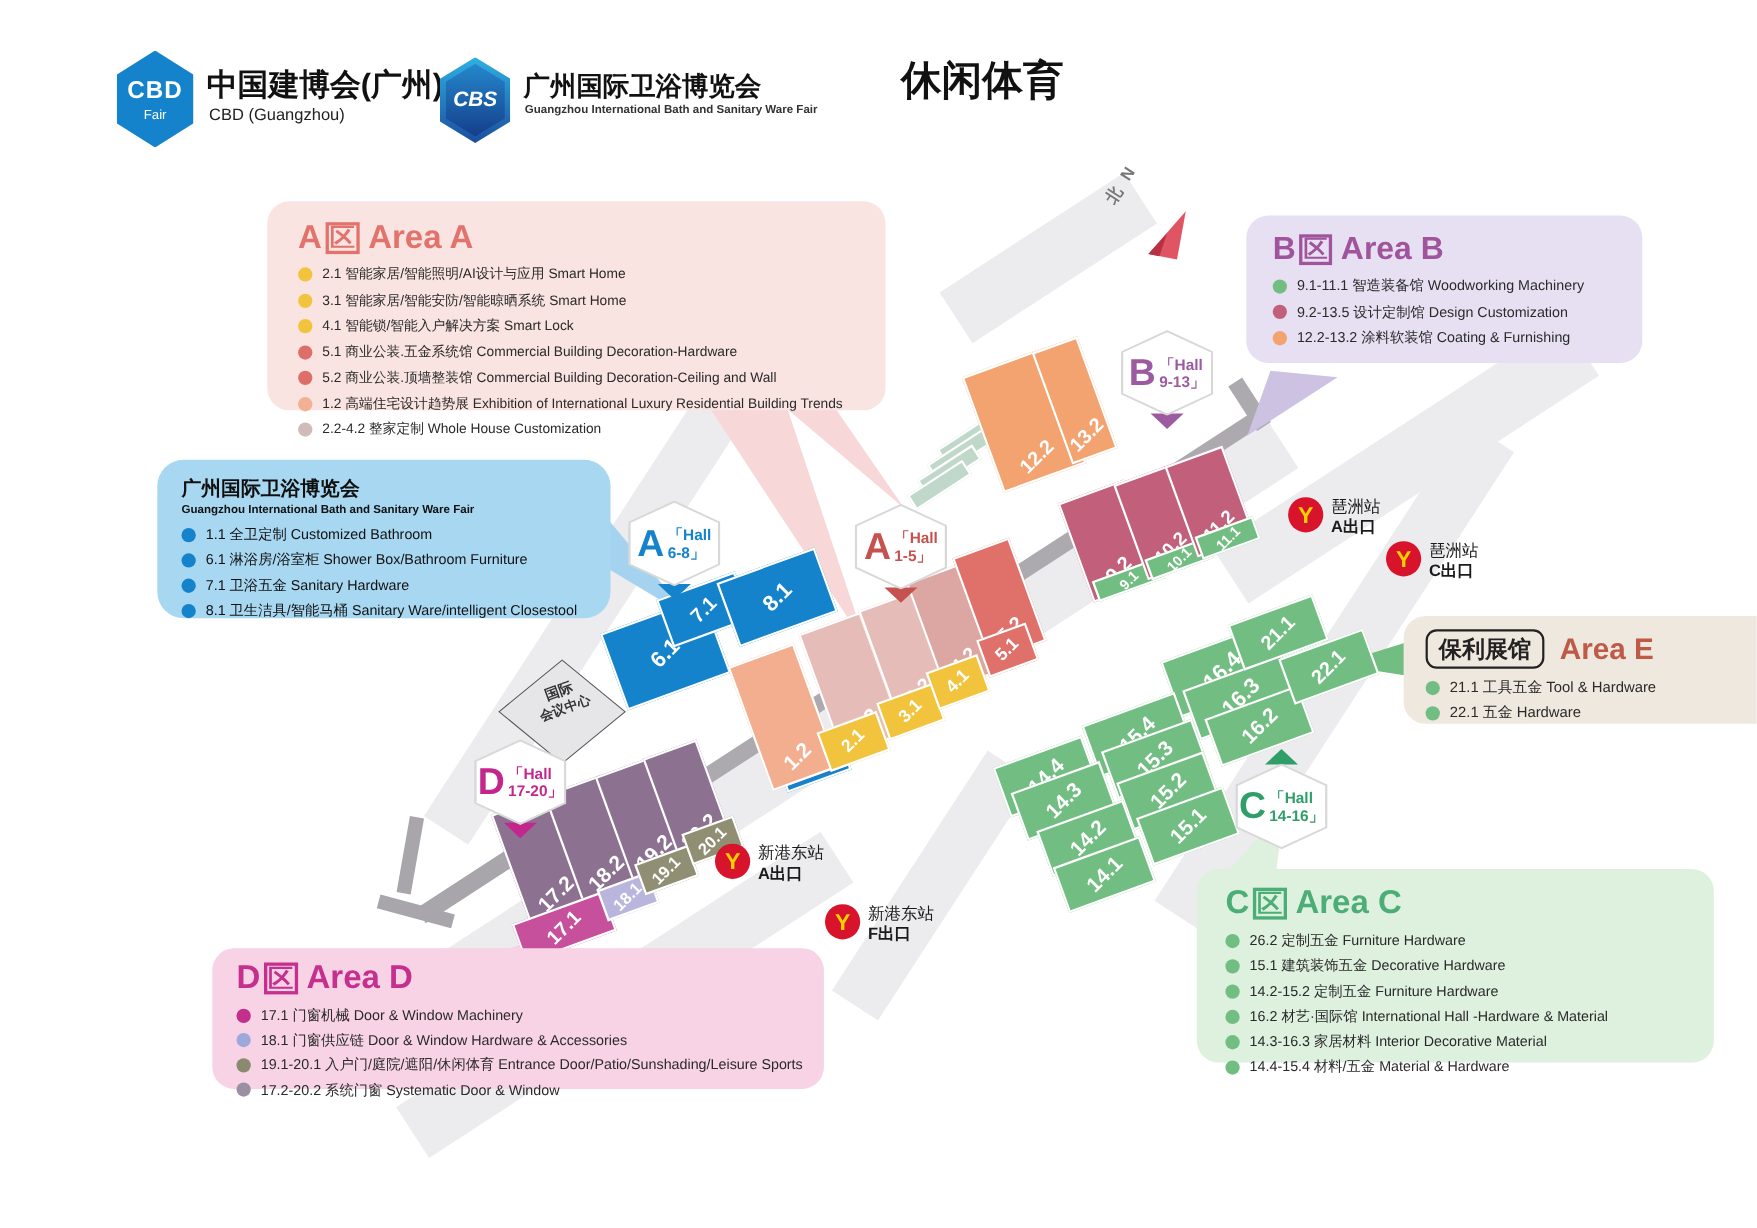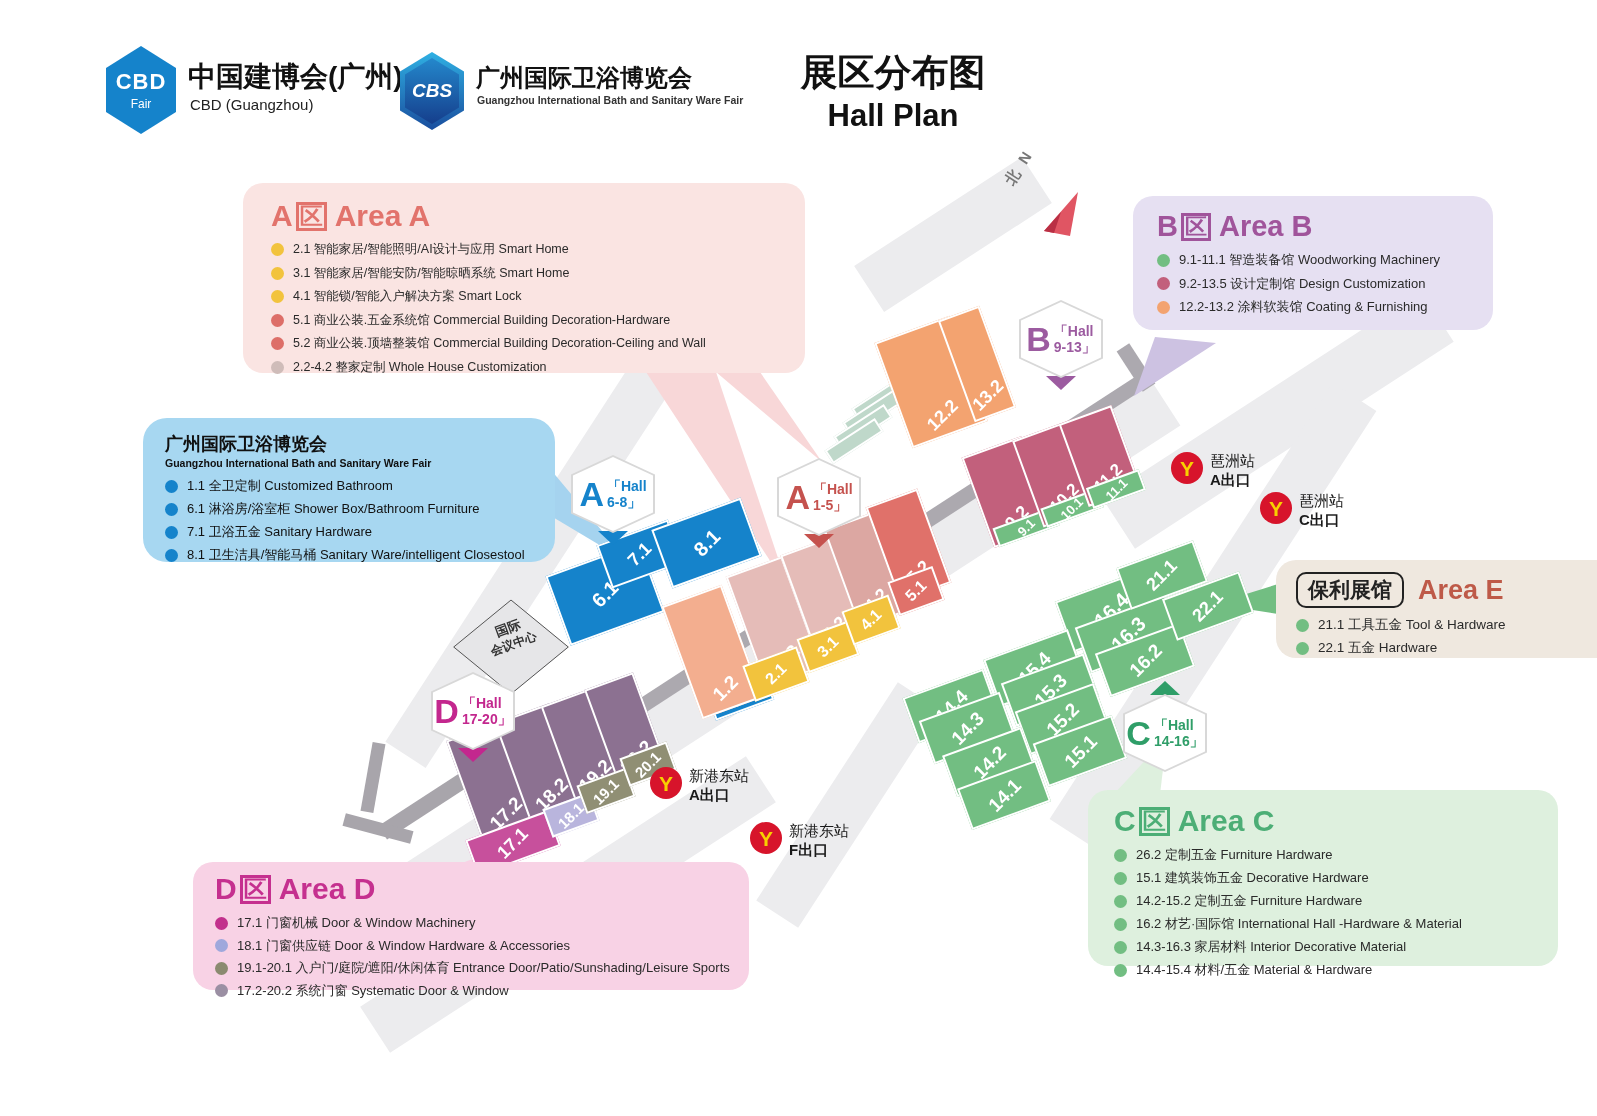--- a/index.html
+++ b/index.html
@@ -117,22 +117,21 @@
   <div id="cbd-en">CBD (Guangzhou)</div>
 
   <div id="cbs-logo" class="hexlogo">
     <div class="inner">
       <span class="t">CBS</span>
     </div>
   </div>
   <div id="cbs-zh" class="brand-zh">广州国际卫浴博览会</div>
   <div id="cbs-en">Guangzhou International Bath and Sanitary Ware Fair</div>
 
-  <div id="title-zh">展区分布图</div>
-  <div id="title-en">Hall Plan</div>
+  <div id="title-zh">休闲体育</div>
 
   <div class="road rl" style="left:290px;top:620px;width:900px;height:55px;transform:rotate(-33deg);"></div>
   <div class="road rl" style="left:1040px;top:390px;width:380px;height:60px;transform:rotate(-33deg);"></div>
   <div class="road rl" style="left:486px;top:240px;width:48px;height:560px;transform:rotate(33deg);"></div>
   <div class="road rl" style="left:1139px;top:355px;width:52px;height:520px;transform:rotate(33deg);"></div>
   <div class="road rl" style="left:775px;top:675px;width:50px;height:260px;transform:rotate(33deg);"></div>
   <div class="road rl" style="left:290px;top:877px;width:460px;height:55px;transform:rotate(-33deg);"></div>
   <div class="road rl" style="left:805px;top:207px;width:200px;height:55px;transform:rotate(-33deg);"></div>
   <div class="road rd" style="left:505px;top:542px;width:660px;height:15px;transform:rotate(-33deg);"></div>
   <div class="road rd" style="left:1064px;top:360px;width:48px;height:15px;transform:rotate(57deg);"></div>
@@ -393,20 +392,24 @@
         </li>
         <li>
           <span class="dot" style="background: rgb(221, 110, 104);"></span>
           <span>5.1 商业公装.五金系统馆 Commercial Building Decoration-Hardware</span>
         </li>
         <li>
           <span class="dot" style="background: rgb(221, 110, 104);"></span>
           <span>5.2 商业公装.顶墙整装馆 Commercial Building Decoration-Ceiling and Wall</span>
         </li>
         <li>
+          <span class="dot" style="background: rgb(242, 177, 147);"></span>
+          <span>1.2 高端住宅设计趋势展 Exhibition of International Luxury Residential Building Trends</span>
+        </li>
+        <li>
           <span class="dot" style="background: rgb(207, 188, 185);"></span>
           <span>2.2-4.2 整家定制 Whole House Customization</span>
         </li>
       </ul>
   </div>
 
   <div id="box-bath" class="box">
     <div class="t1">广州国际卫浴博览会</div>
     <div class="t2">Guangzhou International Bath and Sanitary Ware Fair</div>
     <ul>

